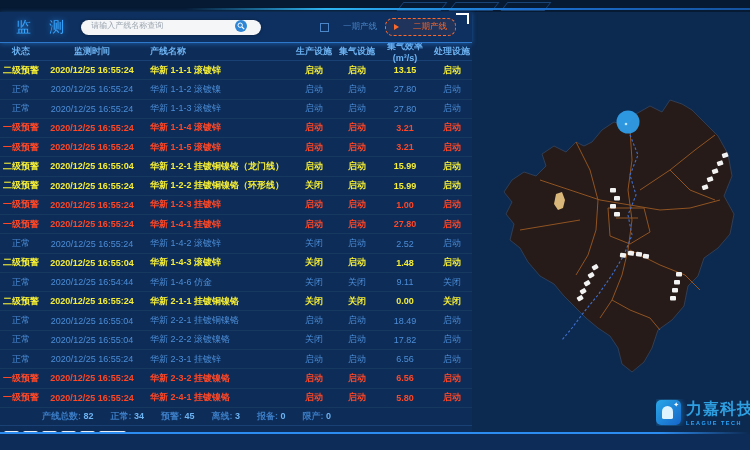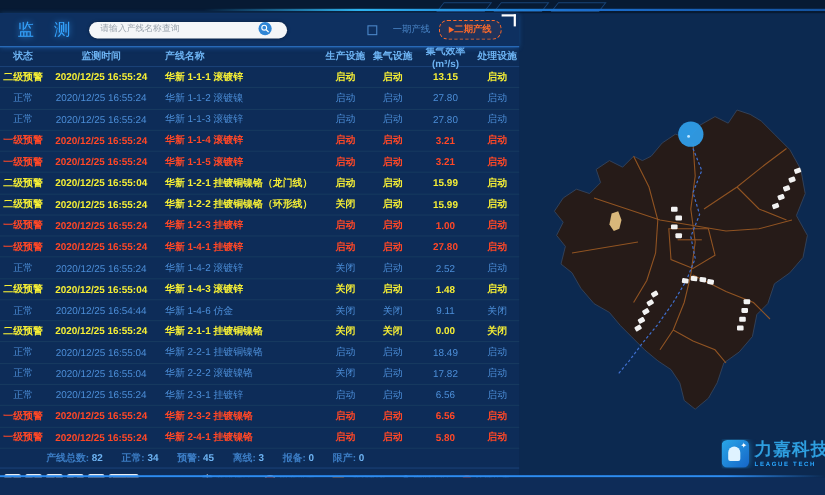--- a/index.html
+++ b/index.html
@@ -23,23 +23,23 @@
     letter-spacing:7px;text-shadow:0 0 6px rgba(53,164,255,.8);white-space:nowrap}
   .search{margin-left:10px;width:158px;height:15px;background:#f4f6f8;border-radius:8px;
     display:flex;align-items:flex-start;padding:0 14px 0 8px;box-shadow:0 0 3px rgba(0,0,0,.4)}
   .search input{flex:1;border:none;outline:none;background:transparent;font-size:8px;color:#666;
     font-family:"Liberation Sans","DejaVu Sans",sans-serif;min-width:0}
   .search input::placeholder{color:#9aa3ad}
   .mag{width:12px;height:12px;border-radius:50%;background:#2f86d6;display:flex;align-items:center;justify-content:center;flex:0 0 12px}
   .headspacer{flex:1}
   .chk{display:flex;align-items:center;gap:14px;font-size:8.5px;color:#4a86c8;cursor:pointer;white-space:nowrap}
   .chk .box{width:7px;height:7px;border:1px solid #4a86c8;background:transparent}
-  .phase2{margin:0 16px 0 8px;display:flex;align-items:center;gap:0;background:rgba(255,90,34,.08);
+  .phase2{margin:0 16px 0 8px;display:flex;align-items:center;gap:14px;background:rgba(255,90,34,.08);
     border:1px dashed var(--accent-orange);border-radius:8px;color:var(--accent-orange);
-    font-size:8.5px;font-weight:bold;padding:2px 8px;cursor:pointer;white-space:nowrap;
+    font-size:8.5px;font-weight:normal;padding:2px 8px;cursor:pointer;white-space:nowrap;
     font-family:"Liberation Sans","DejaVu Sans",sans-serif}
   .flag{width:0;height:0;border-left:5px solid var(--accent-orange);border-top:3px solid transparent;border-bottom:3px solid transparent}
   .corner{position:absolute;right:3px;top:1px;width:11px;height:9px;
     border-top:2px solid #fff;border-right:2px solid #fff}
   
   .cols{display:flex;height:17px;align-items:center;border-bottom:1px solid #1a4176}
   .cols .col{font-size:9px;font-weight:bold;color:#6db3f2}
   .t-row{display:flex;height:18.28px;align-items:center;border-bottom:1px solid #16395f;cursor:pointer}
   .t-row .col{font-size:9px;font-weight:bold;white-space:nowrap;overflow:hidden}
   .t-row.normal .col{color:var(--c-normal);font-weight:normal}

